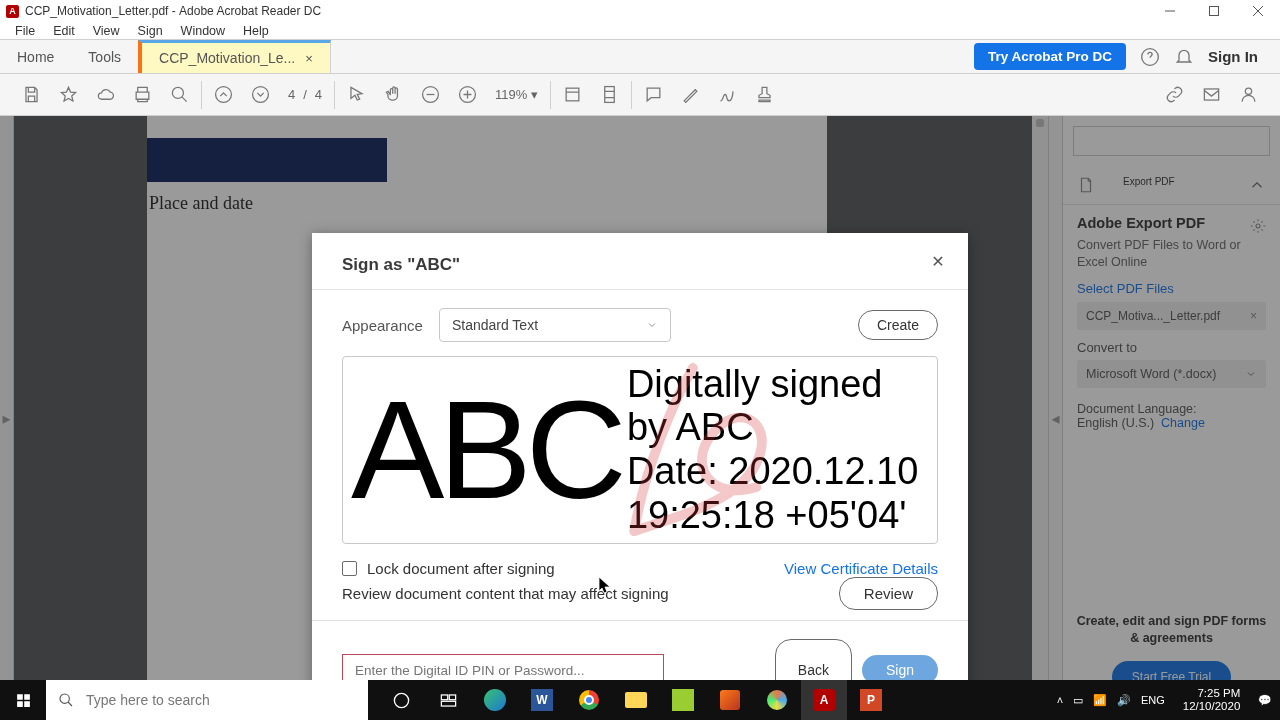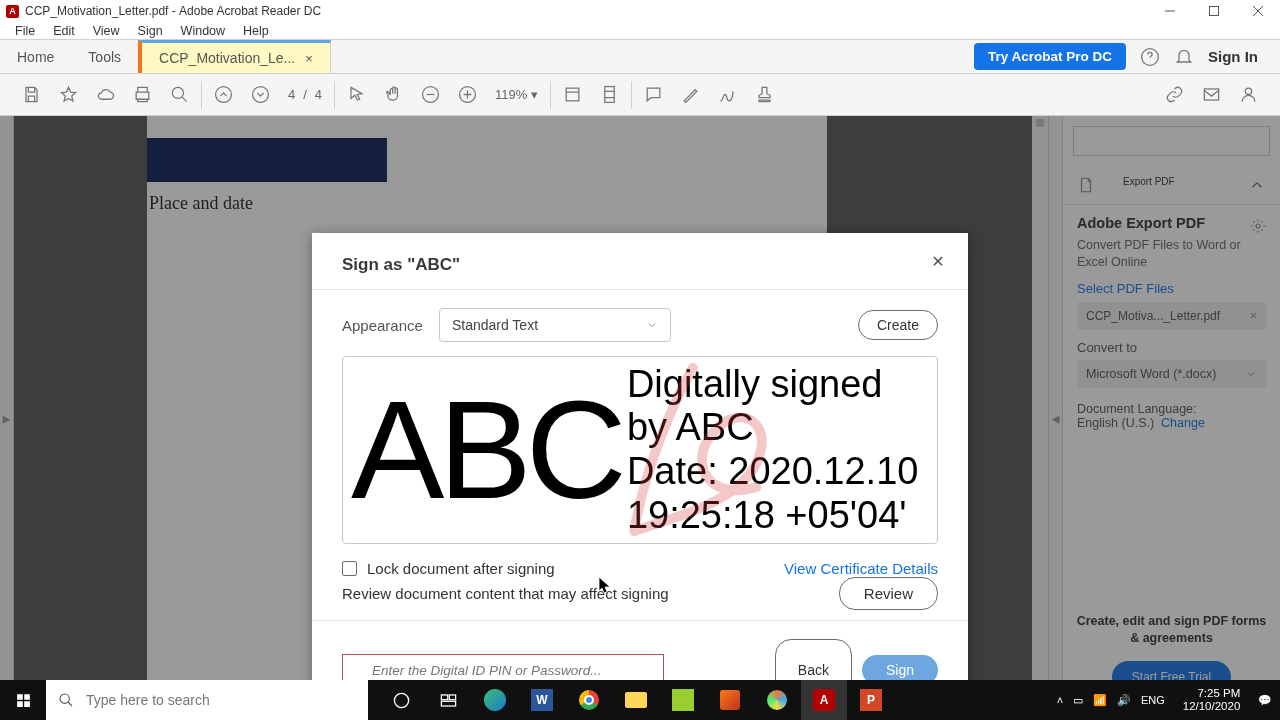--- a/index.html
+++ b/index.html
@@ -85,21 +85,21 @@
 .preview .flourish path{stroke:#d63b3b;fill:none;stroke-width:10;stroke-linecap:round}
 .modal .lrow{display:flex;align-items:center;justify-content:space-between;}
 .modal .cb{width:15px;height:15px;border:1.6px solid #6a6a6a;border-radius:2px;margin-right:10px;flex-shrink:0}
 .modal .cblbl{font-size:15px;color:#333}
 .modal .vlink{color:#1473e6;font-size:15px}
 .modal .rrow{display:flex;align-items:center;justify-content:space-between;margin-bottom:10px}
 .modal .rrow span{font-size:15px;color:#333}
 .modal .outlinebtn{border:1px solid #6a6a6a;border-radius:16px;padding:7px 24px;font-size:14px;color:#333}
 .modal .hr2{height:1px;background:#e2e2e2;margin:10px -30px 18px}
 .modal .footrow{display:flex;align-items:center}
-.modal .pin{width:322px;height:32px;border:1.5px solid #b64a5a;padding:0 29px;font-size:13.5px;font-style:italic;color:#8a8a8a;outline:none}
+.modal .pin{width:322px;height:32px;border:1.5px solid #b64a5a;padding:0 12px;font-size:13.5px;color:#8a8a8a;outline:none}
 .modal .footrow .gap{flex:1}
 .modal .back{border:1px solid #6a6a6a;border-radius:16px;padding:22px 22px;font-size:14px;color:#333;margin-right:10px}
 .modal .sign{background:#6ea7e0;color:#fff;border-radius:16px;padding:7px 24px;font-size:14px}
 .cursor{position:absolute;left:598px;top:460px;z-index:7;width:13px;height:18px}
 .cursor svg{width:13px;height:18px}
 
 
 .taskbar{position:absolute;left:0;bottom:0;width:1280px;height:40px;background:#101010;display:flex;align-items:center;color:#fff;font-size:12px;z-index:10}
 .taskbar .start{width:46px;height:40px;display:flex;align-items:center;justify-content:center}
 .taskbar .start svg{width:17px;height:17px;fill:#fff}

